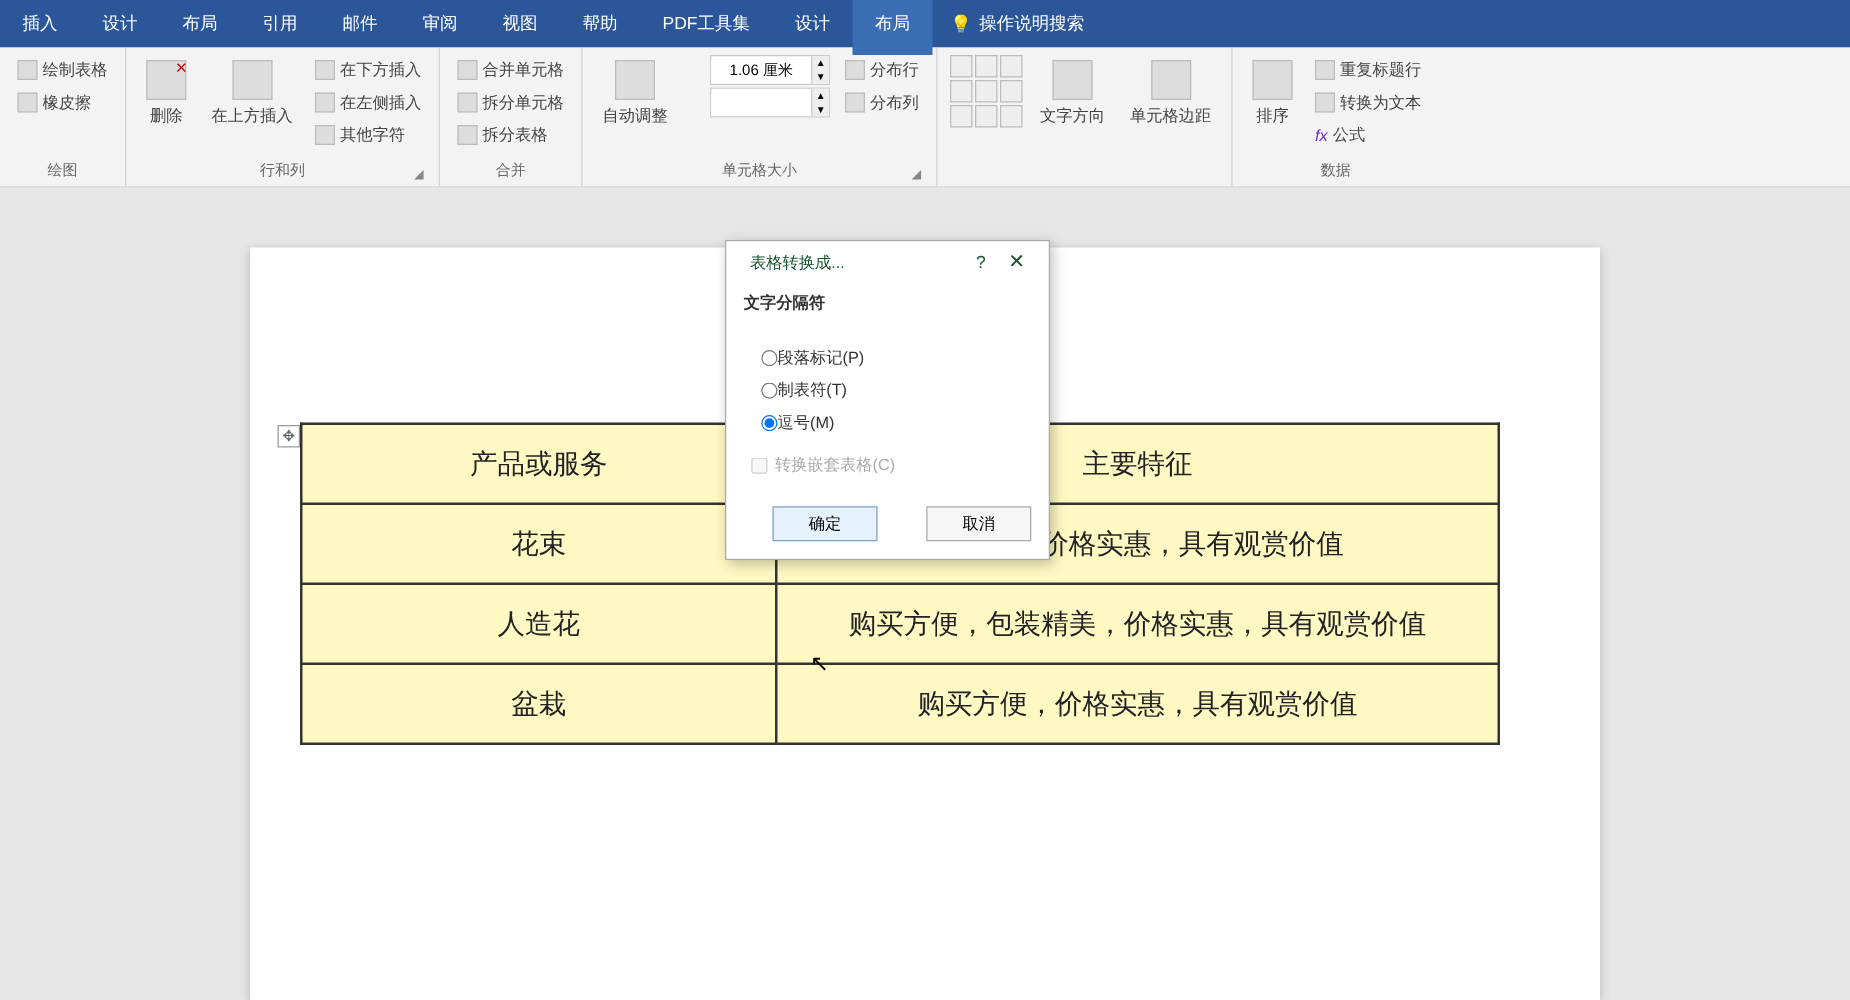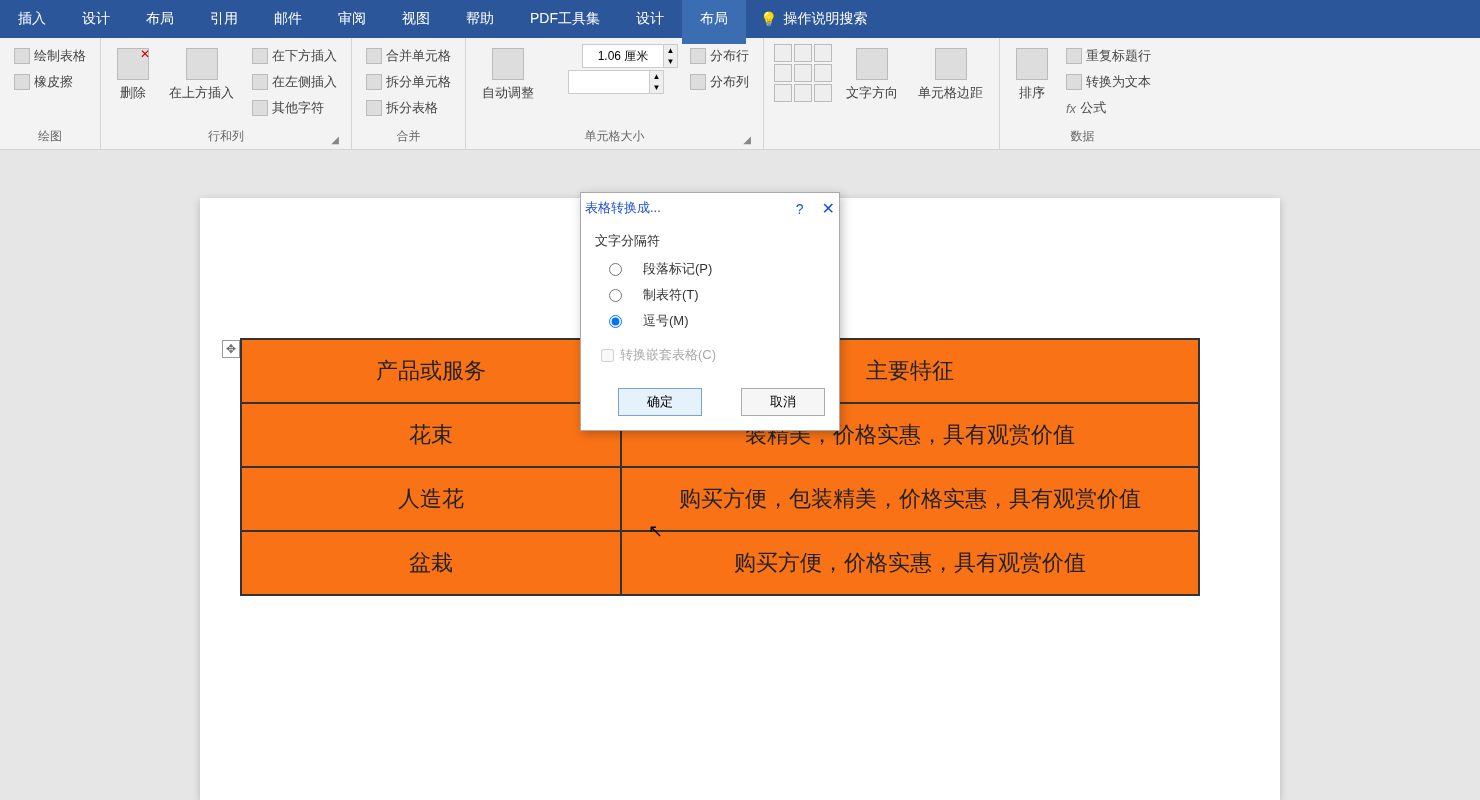--- a/index.html
+++ b/index.html
@@ -22,29 +22,29 @@
 .vstack { display: flex; flex-direction: column; gap: 2px; }
 .spin { display: flex; align-items: center; border: 1px solid #ccc; background: #fff; height: 24px; }
 .spin input { border: none; width: 80px; font-size: 12px; text-align: center; outline: none; }
 .spin .arrows { display: flex; flex-direction: column; }
 .spin .arrows span { width: 14px; height: 11px; background: #eee; border-left: 1px solid #ccc; font-size: 8px; text-align: center; line-height: 11px; }
 
 .doc-area { position: absolute; top: 178px; left: 0; right: 0; bottom: 0; background: #e6e6e6; display: flex; justify-content: center; }
 .page { background: #fff; width: 1080px; margin-top: 20px; box-shadow: 0 2px 8px rgba(0,0,0,.2); position: relative; padding: 140px 40px 40px 40px; }
 .tbl-anchor { position: absolute; left: 22px; top: 142px; width: 18px; height: 18px; border: 1px solid #999; background: #fff; display: flex; align-items: center; justify-content: center; font-size: 12px; color: #666; }
 table.doc { border-collapse: collapse; width: 960px; }
-table.doc td { border: 2px solid #333; padding: 16px 12px; font-size: 22px; text-align: center; background: #f97316; color: #222; }
+table.doc td { border: 2px solid #333; padding: 16px 12px; font-size: 22px; text-align: center; background: #fef9c3; color: #222; }
 table.doc td.narrow { width: 380px; }
 
 .dialog { position: absolute; left: 580px; top: 192px; width: 260px; background: #fff; border: 1px solid #aaa; box-shadow: 2px 3px 10px rgba(0,0,0,.25); z-index: 50; }
-.dialog .titlebar { display: flex; justify-content: space-between; align-items: flex-start; padding: 6px 4px; font-size: 13px; color: #1d4ed8; }
+.dialog .titlebar { display: flex; justify-content: space-between; align-items: flex-end; padding: 6px 19px; font-size: 13px; color: #14532d; }
 .dialog .titlebar .right { display: flex; gap: 18px; align-items: center; }
 .dialog .content { padding: 8px 14px 14px 14px; font-size: 13px; color: #333; }
-.dialog .grouptitle { font-size: 13px; margin-bottom: 6px; }
-.dialog label.radio { display: flex; align-items: center; gap: 21px; padding: 4px 0 4px 14px; }
+.dialog .grouptitle { font-size: 13px; margin-bottom: 22px; font-weight: bold; }
+.dialog label.radio { display: flex; align-items: center; gap: 0; padding: 4px 0 4px 14px; }
 .dialog label.radio input { margin: 0; }
 .dialog .otherchar { display: inline-flex; align-items: center; gap: 6px; }
 .dialog .otherchar .charbox { width: 40px; height: 22px; border: 1px solid #bbb; text-align: center; }
 .dialog .nested { color: #aaa; padding: 12px 0 0 6px; display: flex; align-items: center; gap: 6px; }
 .dialog .buttons { display: flex; gap: 16px; padding: 10px 14px 14px 14px; justify-content: flex-start; }
 .dialog .buttons button { width: 88px; height: 28px; border: 1px solid #aaa; background: #f6f6f6; font-size: 13px; margin-left: 23px; }
 .dialog .buttons button.primary { border: 1px solid #7da2ce; background: #e5f1fb; }
 .cursor { position: absolute; left: 648px; top: 520px; font-size: 18px; z-index: 60; pointer-events: none; }
 
 .ic-del { background: linear-gradient(#fff,#eee); position: relative; }
@@ -141,21 +141,21 @@
     <div class="group-label">合并</div>
   </div>
 
   <div class="group">
     <div class="group-body">
       <div class="btn-lg">
           <span class="ic"></span>
           <span>自动调整</span>
         </div>
       <div class="vstack">
-        <div style="display:flex;gap:18px;align-items:center">
+        <div style="display:flex;gap:4px;align-items:center">
           <span class="ic" style="width:16px;height:16px"></span>
           <div class="spin">
             <input value="1.06 厘米" style="">
             <div class="arrows">
                 <span>▲</span>
                 <span>▼</span>
               </div>
           </div>
         </div>
         <div style="display:flex;gap:4px;align-items:center">
@@ -216,21 +216,21 @@
       <div class="vstack">
         <div class="btn-sm">
             <span class="ic"></span>
             <span>重复标题行</span>
           </div>
         <div class="btn-sm">
             <span class="ic"></span>
             <span>转换为文本</span>
           </div>
         <div class="btn-sm">
-            <span style="font-style:italic;color:#737373">fx</span>
+            <span style="font-style:italic;color:#6d28d9">fx</span>
             <span>公式</span>
           </div>
       </div>
     </div>
     <div class="group-label">数据</div>
   </div>
 </div>
 
 <div class="doc-area">
   <div class="page">

